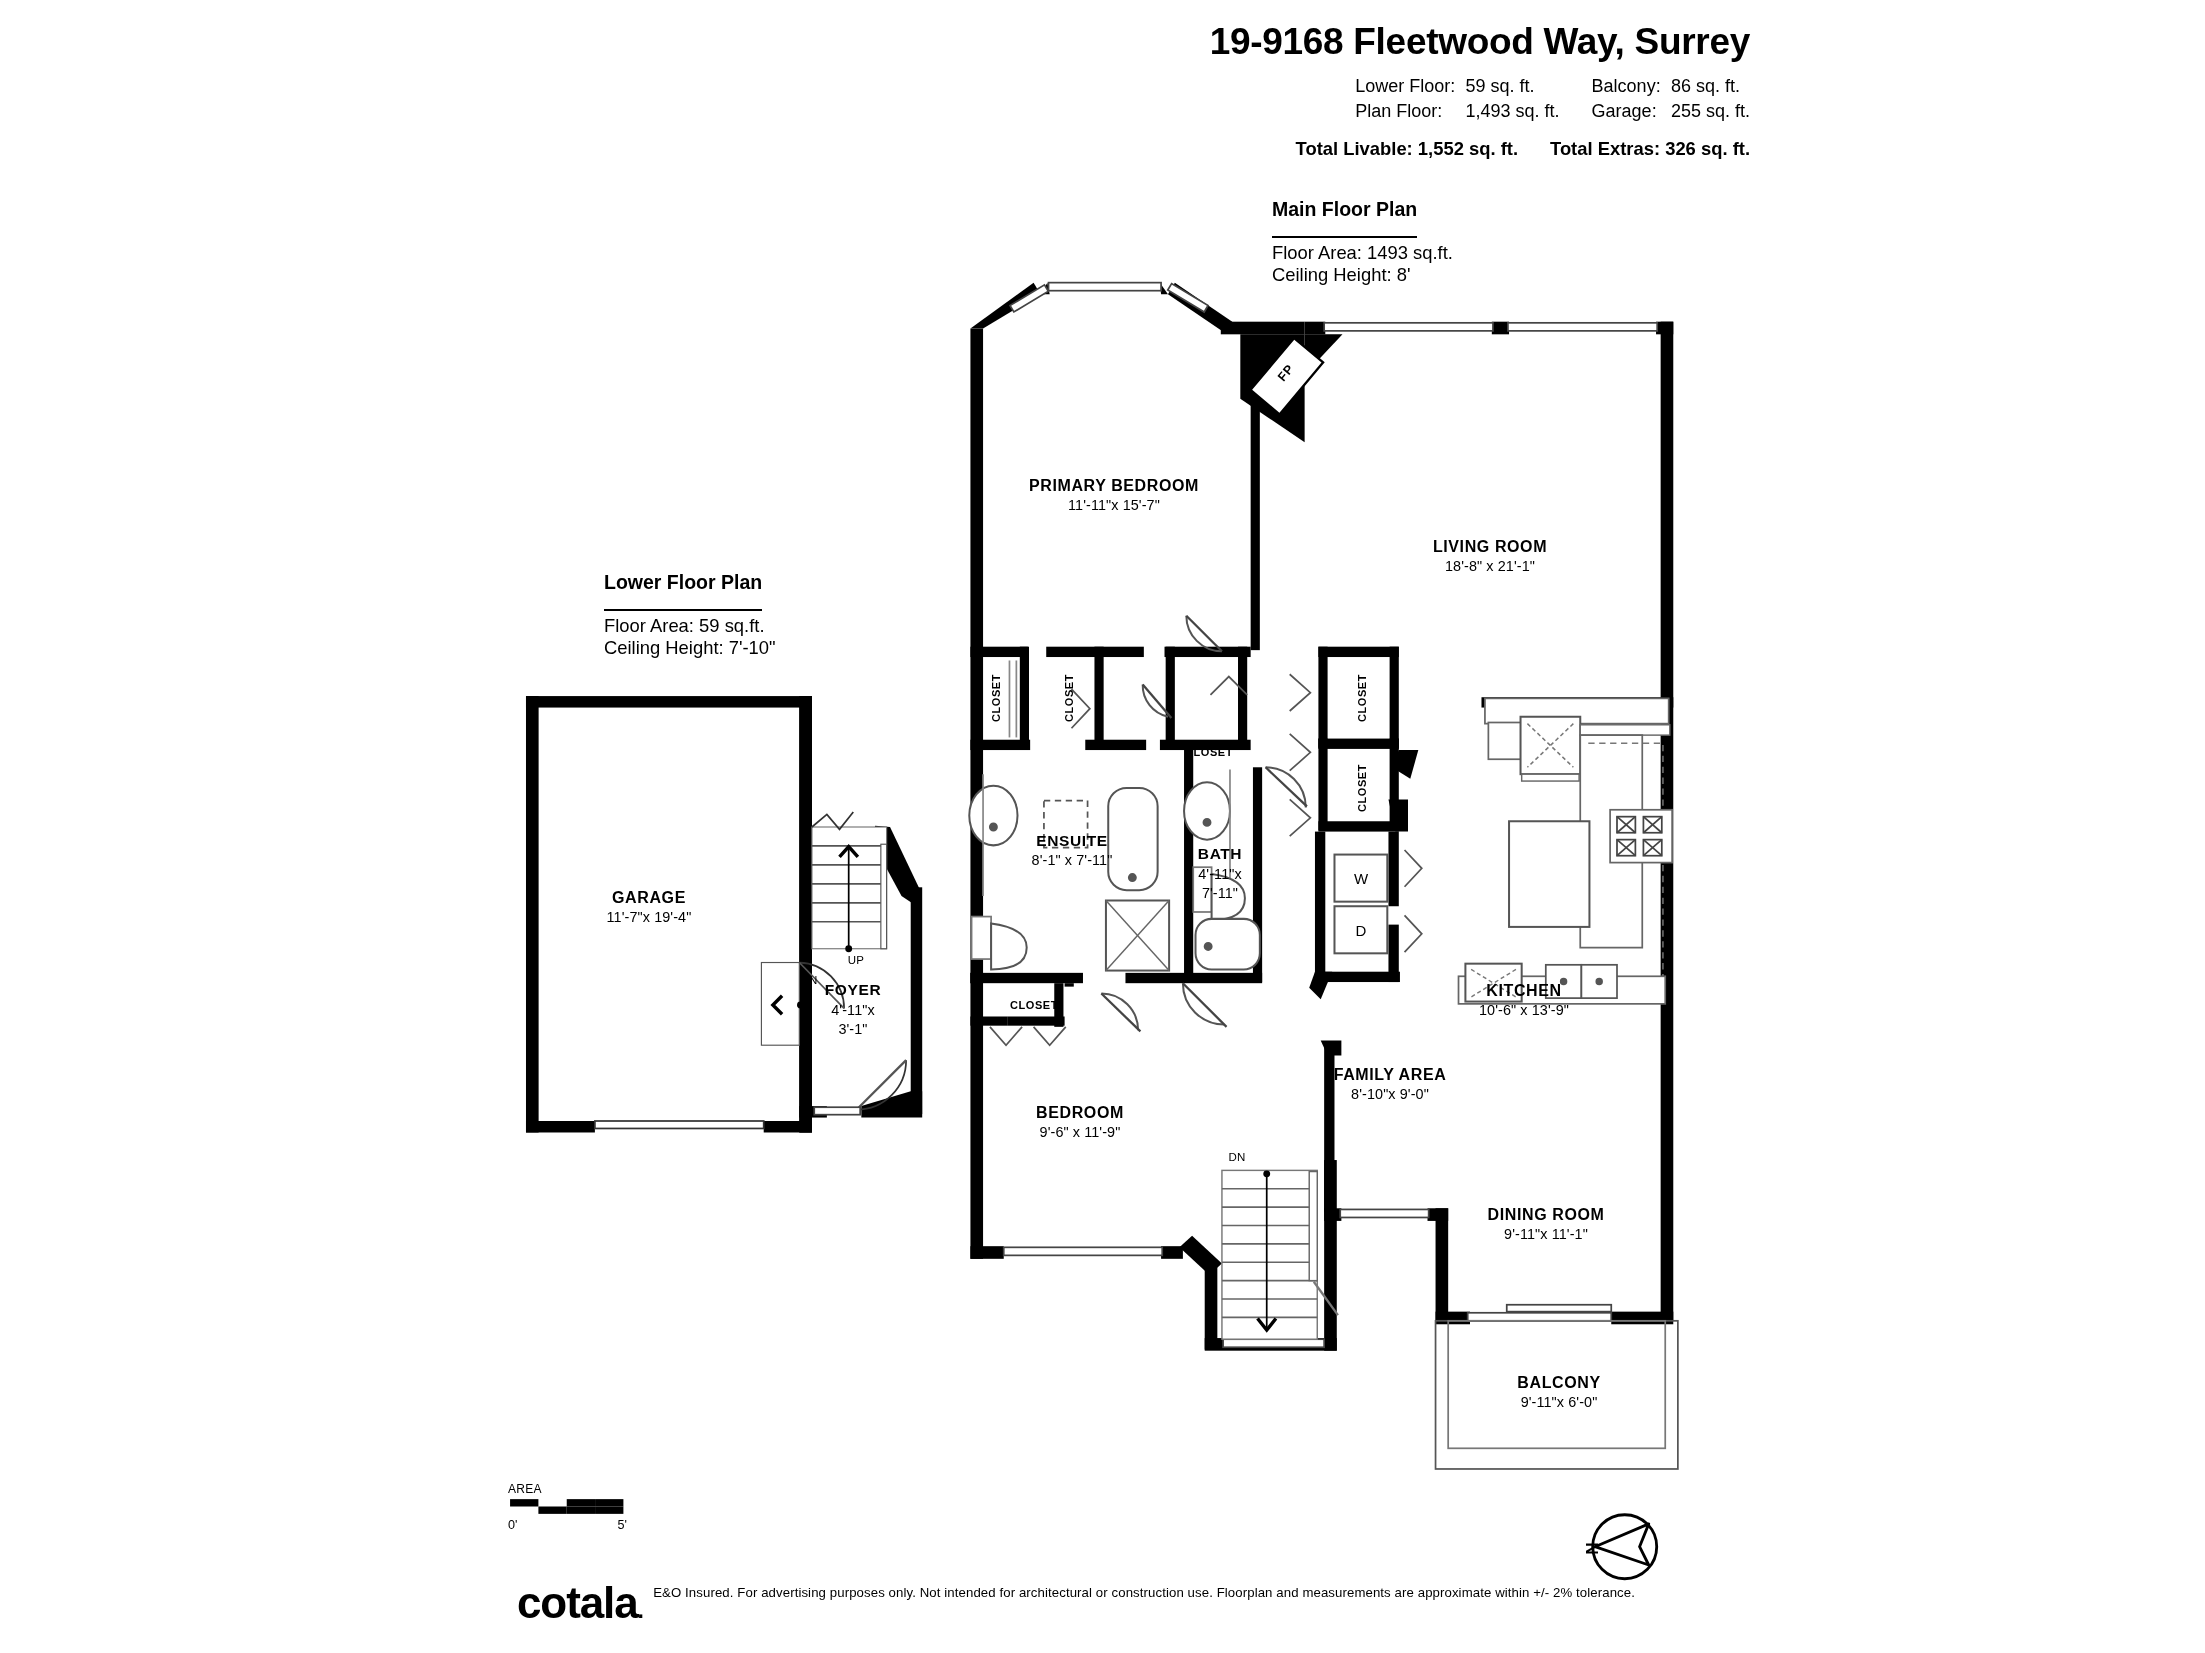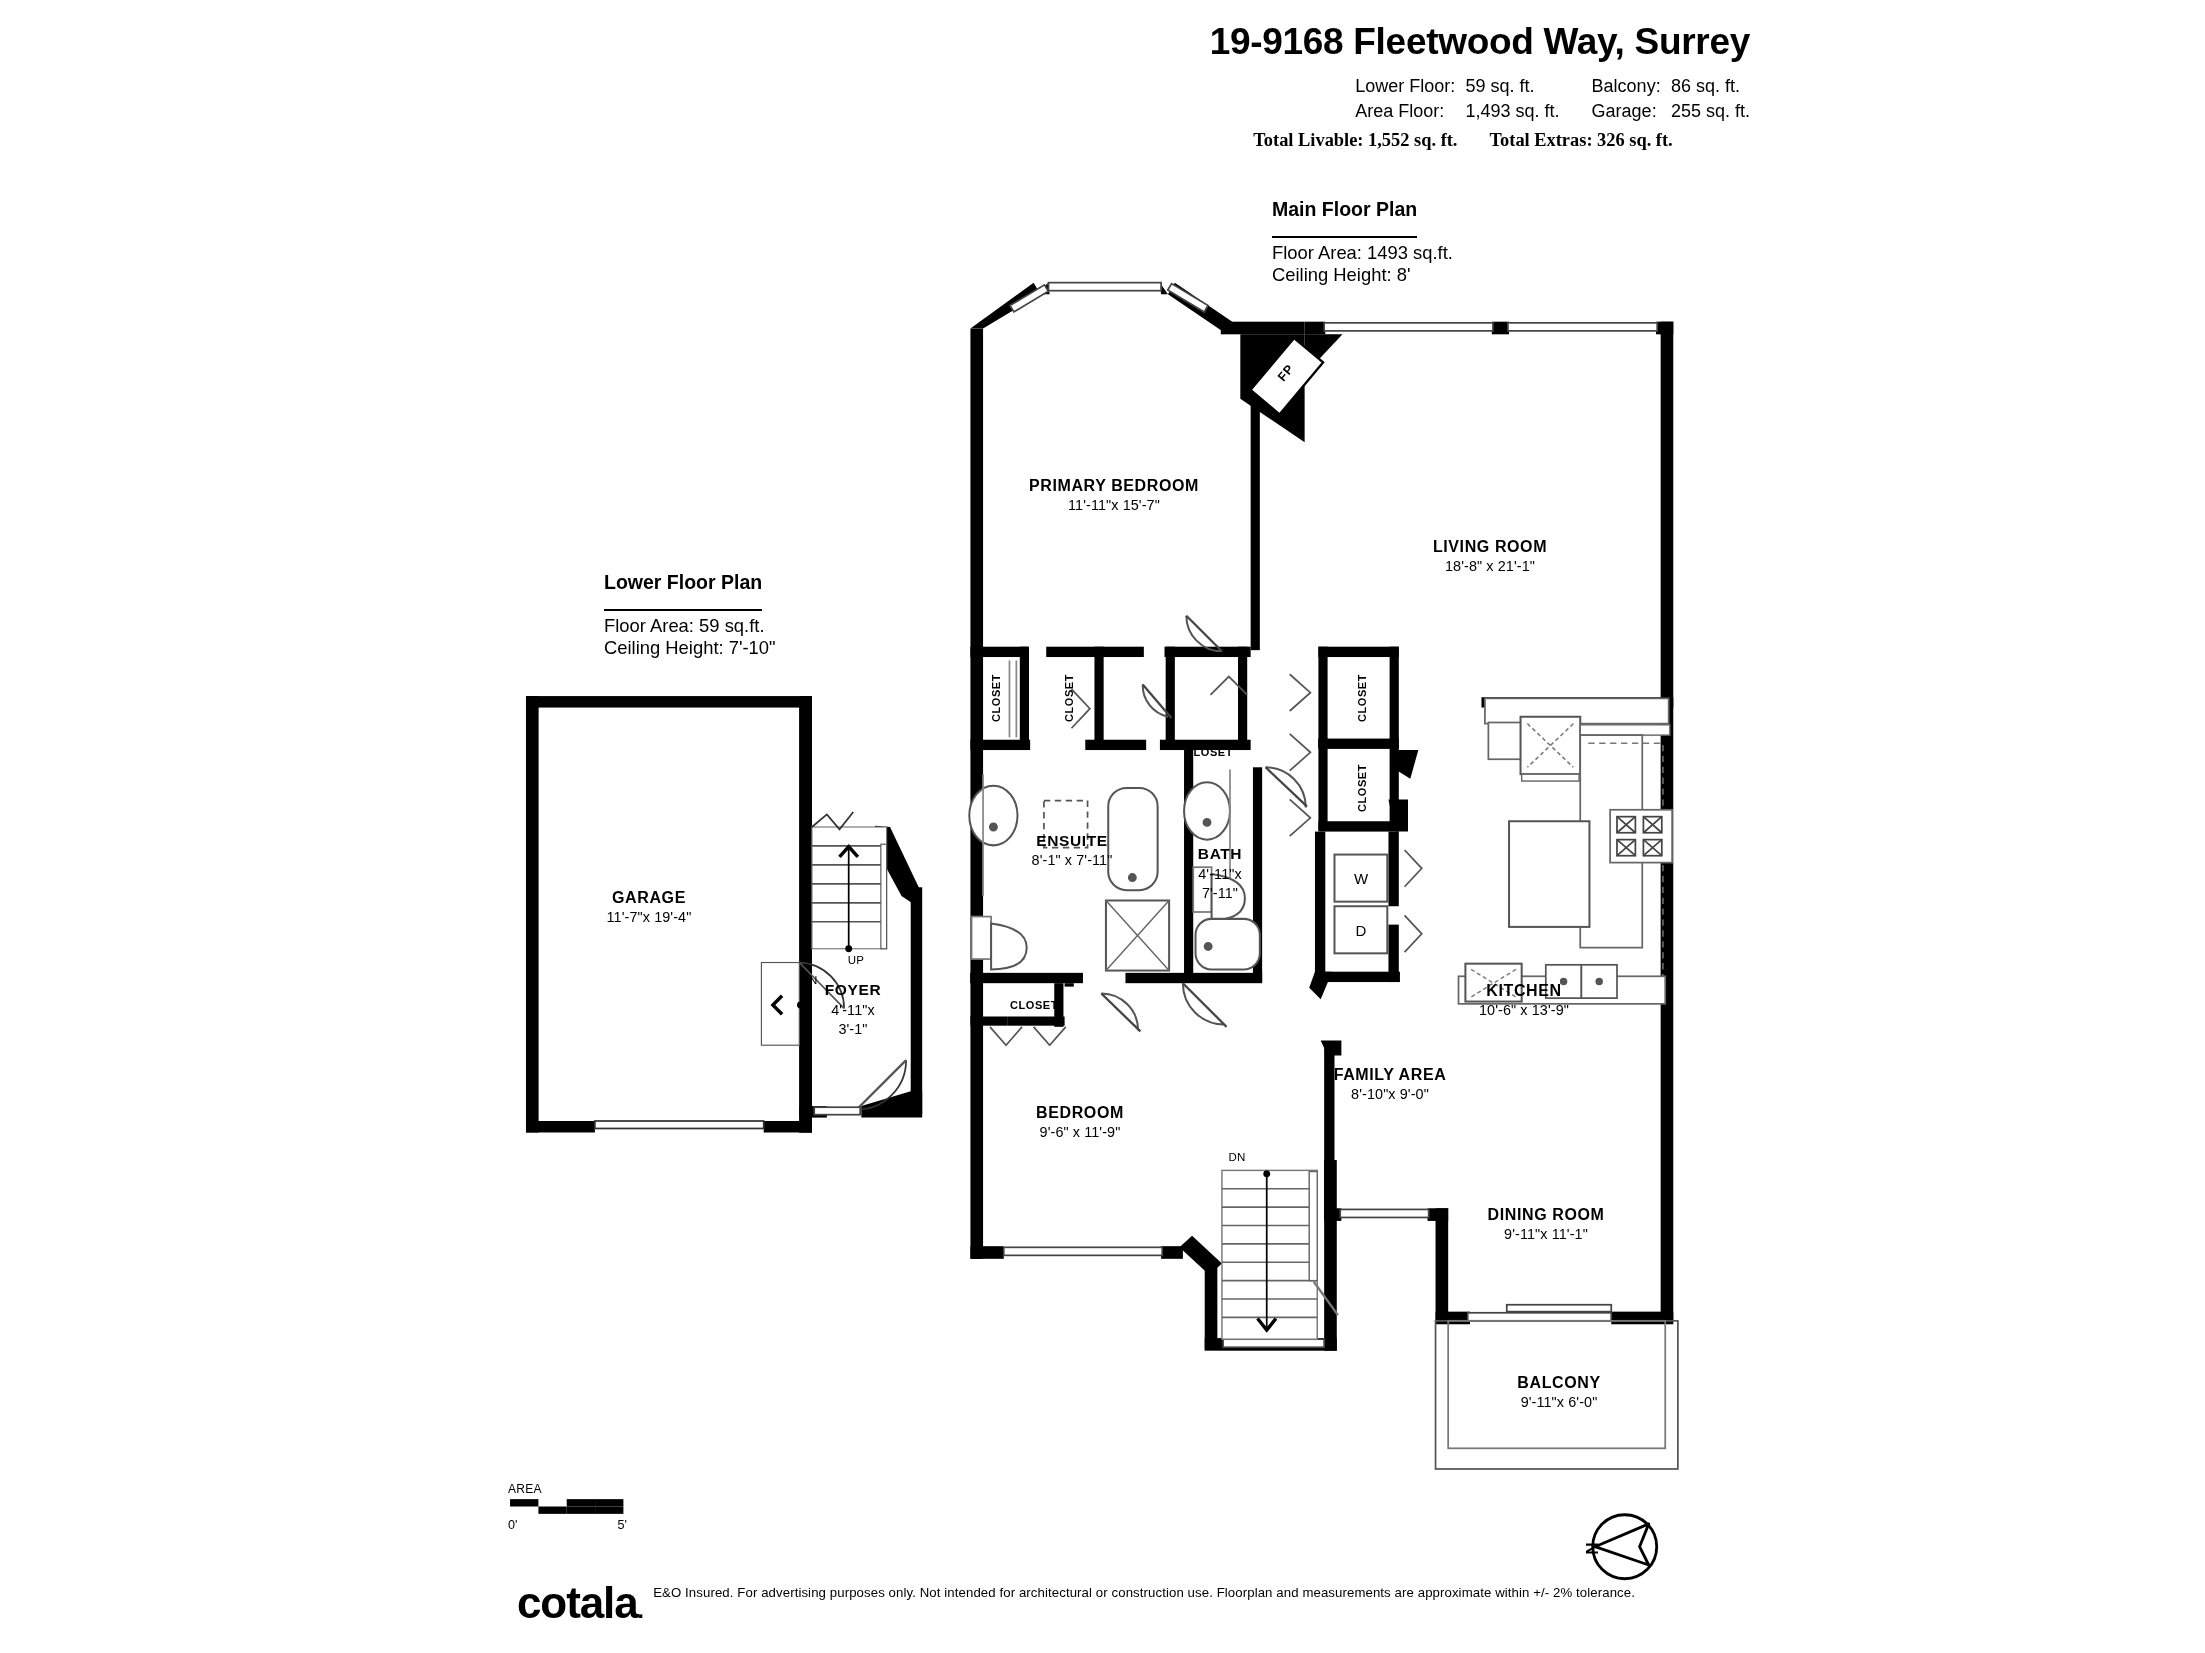--- a/index.html
+++ b/index.html
@@ -17,21 +17,21 @@
   #header{position:absolute;left:1176px;top:23px;width:574px;}
   #title{
     font-size:37px;font-weight:bold;letter-spacing:-0.3px;
     text-align:right;white-space:nowrap;line-height:1.05;
   }
   #summary{margin-top:13.8px;display:flex;justify-content:flex-end;}
   .sumcol{display:grid;grid-template-columns:auto auto;column-gap:10.3px;row-gap:4.6px;}
   .sumcol.left{margin-right:32px;}
   .sumlabel{font-size:18px;text-align:left;white-space:nowrap;}
   .sumval{font-size:18px;white-space:nowrap;}
-  .totline{margin-top:8px;display:flex;justify-content:center;font-family:Liberation Serif, serif;}
+  .totline{margin-top:16px;display:flex;justify-content:flex-end;}
   .totitem{font-size:18.4px;font-weight:bold;white-space:nowrap;}
   .totitem.first{margin-right:32px;}
 
   
   .plancap{position:absolute;}
   .plancap .capttl{
     font-size:19.5px;font-weight:bold;
     border-bottom:2.3px solid #000;display:inline-block;padding-bottom:15px;
     margin-bottom:4px;white-space:nowrap;
   }
@@ -77,21 +77,21 @@
 <body>
 
 <div id="sheet">
 
   <div id="header">
     <div id="title">19-9168 Fleetwood Way, Surrey</div>
     <div id="summary">
       <div class="sumcol left">
         <div class="sumlabel">Lower Floor:</div>
         <div class="sumval">59 sq. ft.</div>
-        <div class="sumlabel">Area Floor:</div>
+        <div class="sumlabel">Plan Floor:</div>
         <div class="sumval">1,493 sq. ft.</div>
       </div>
       <div class="sumcol">
         <div class="sumlabel">Balcony:</div>
         <div class="sumval">86 sq. ft.</div>
         <div class="sumlabel">Garage:</div>
         <div class="sumval">255 sq. ft.</div>
       </div>
     </div>
     <div class="totline">

